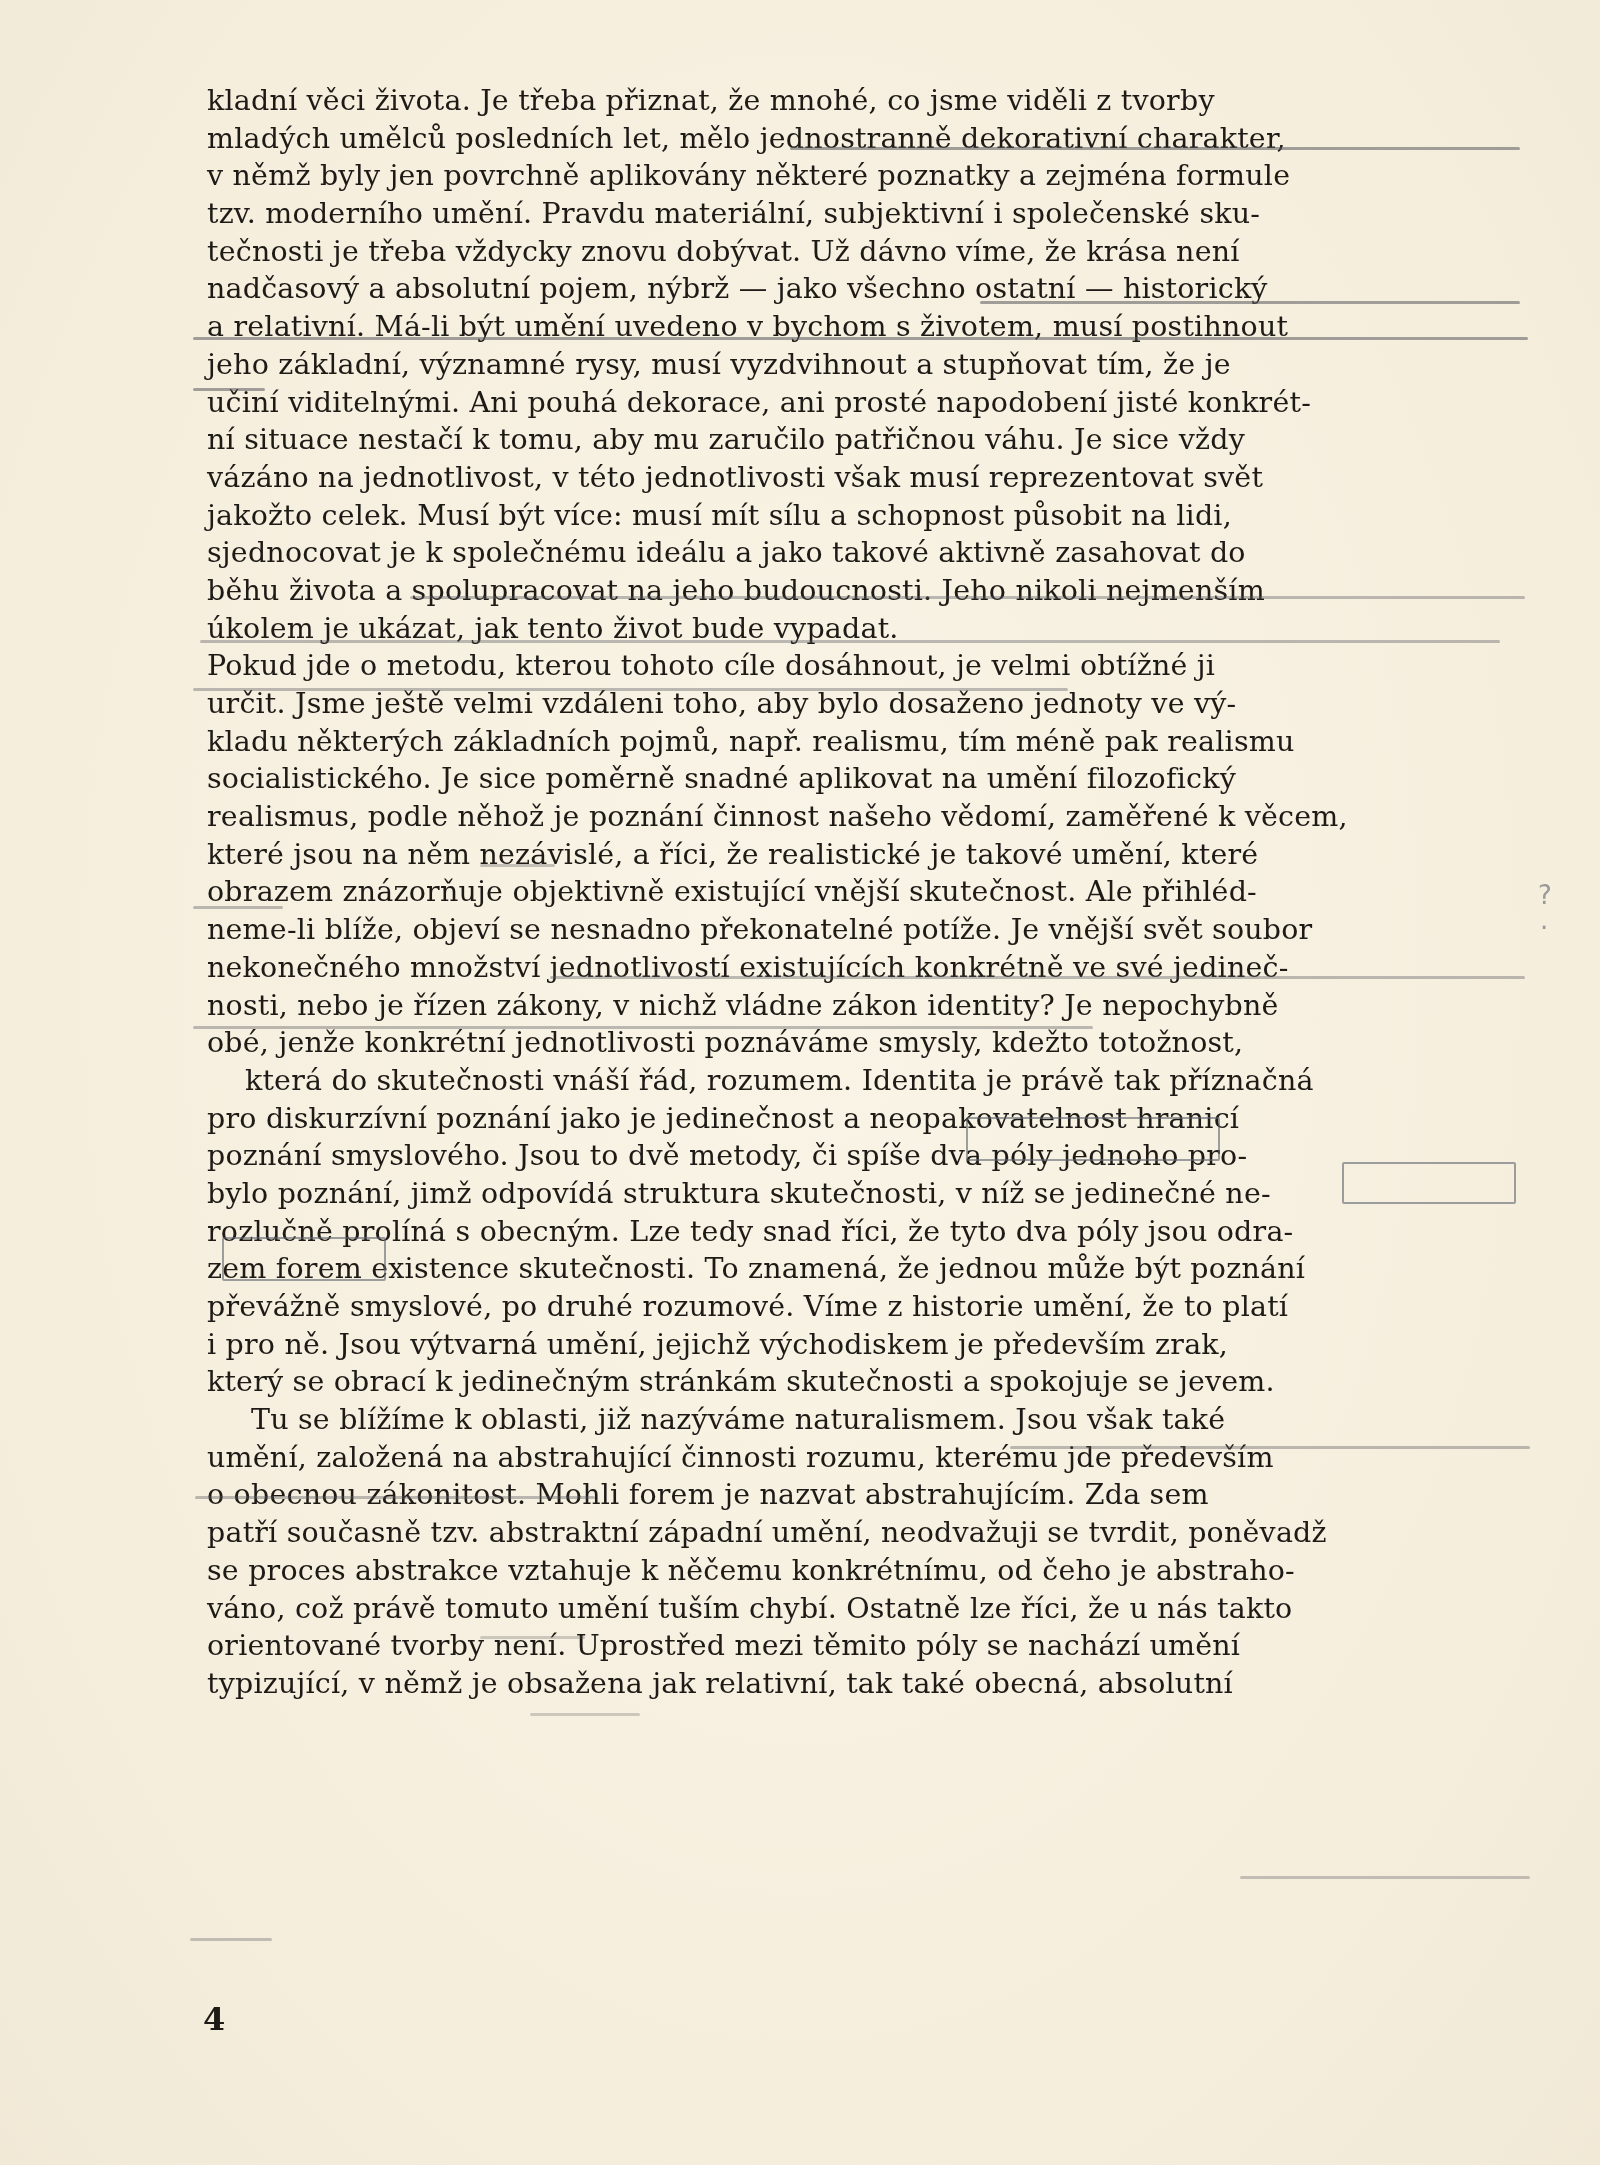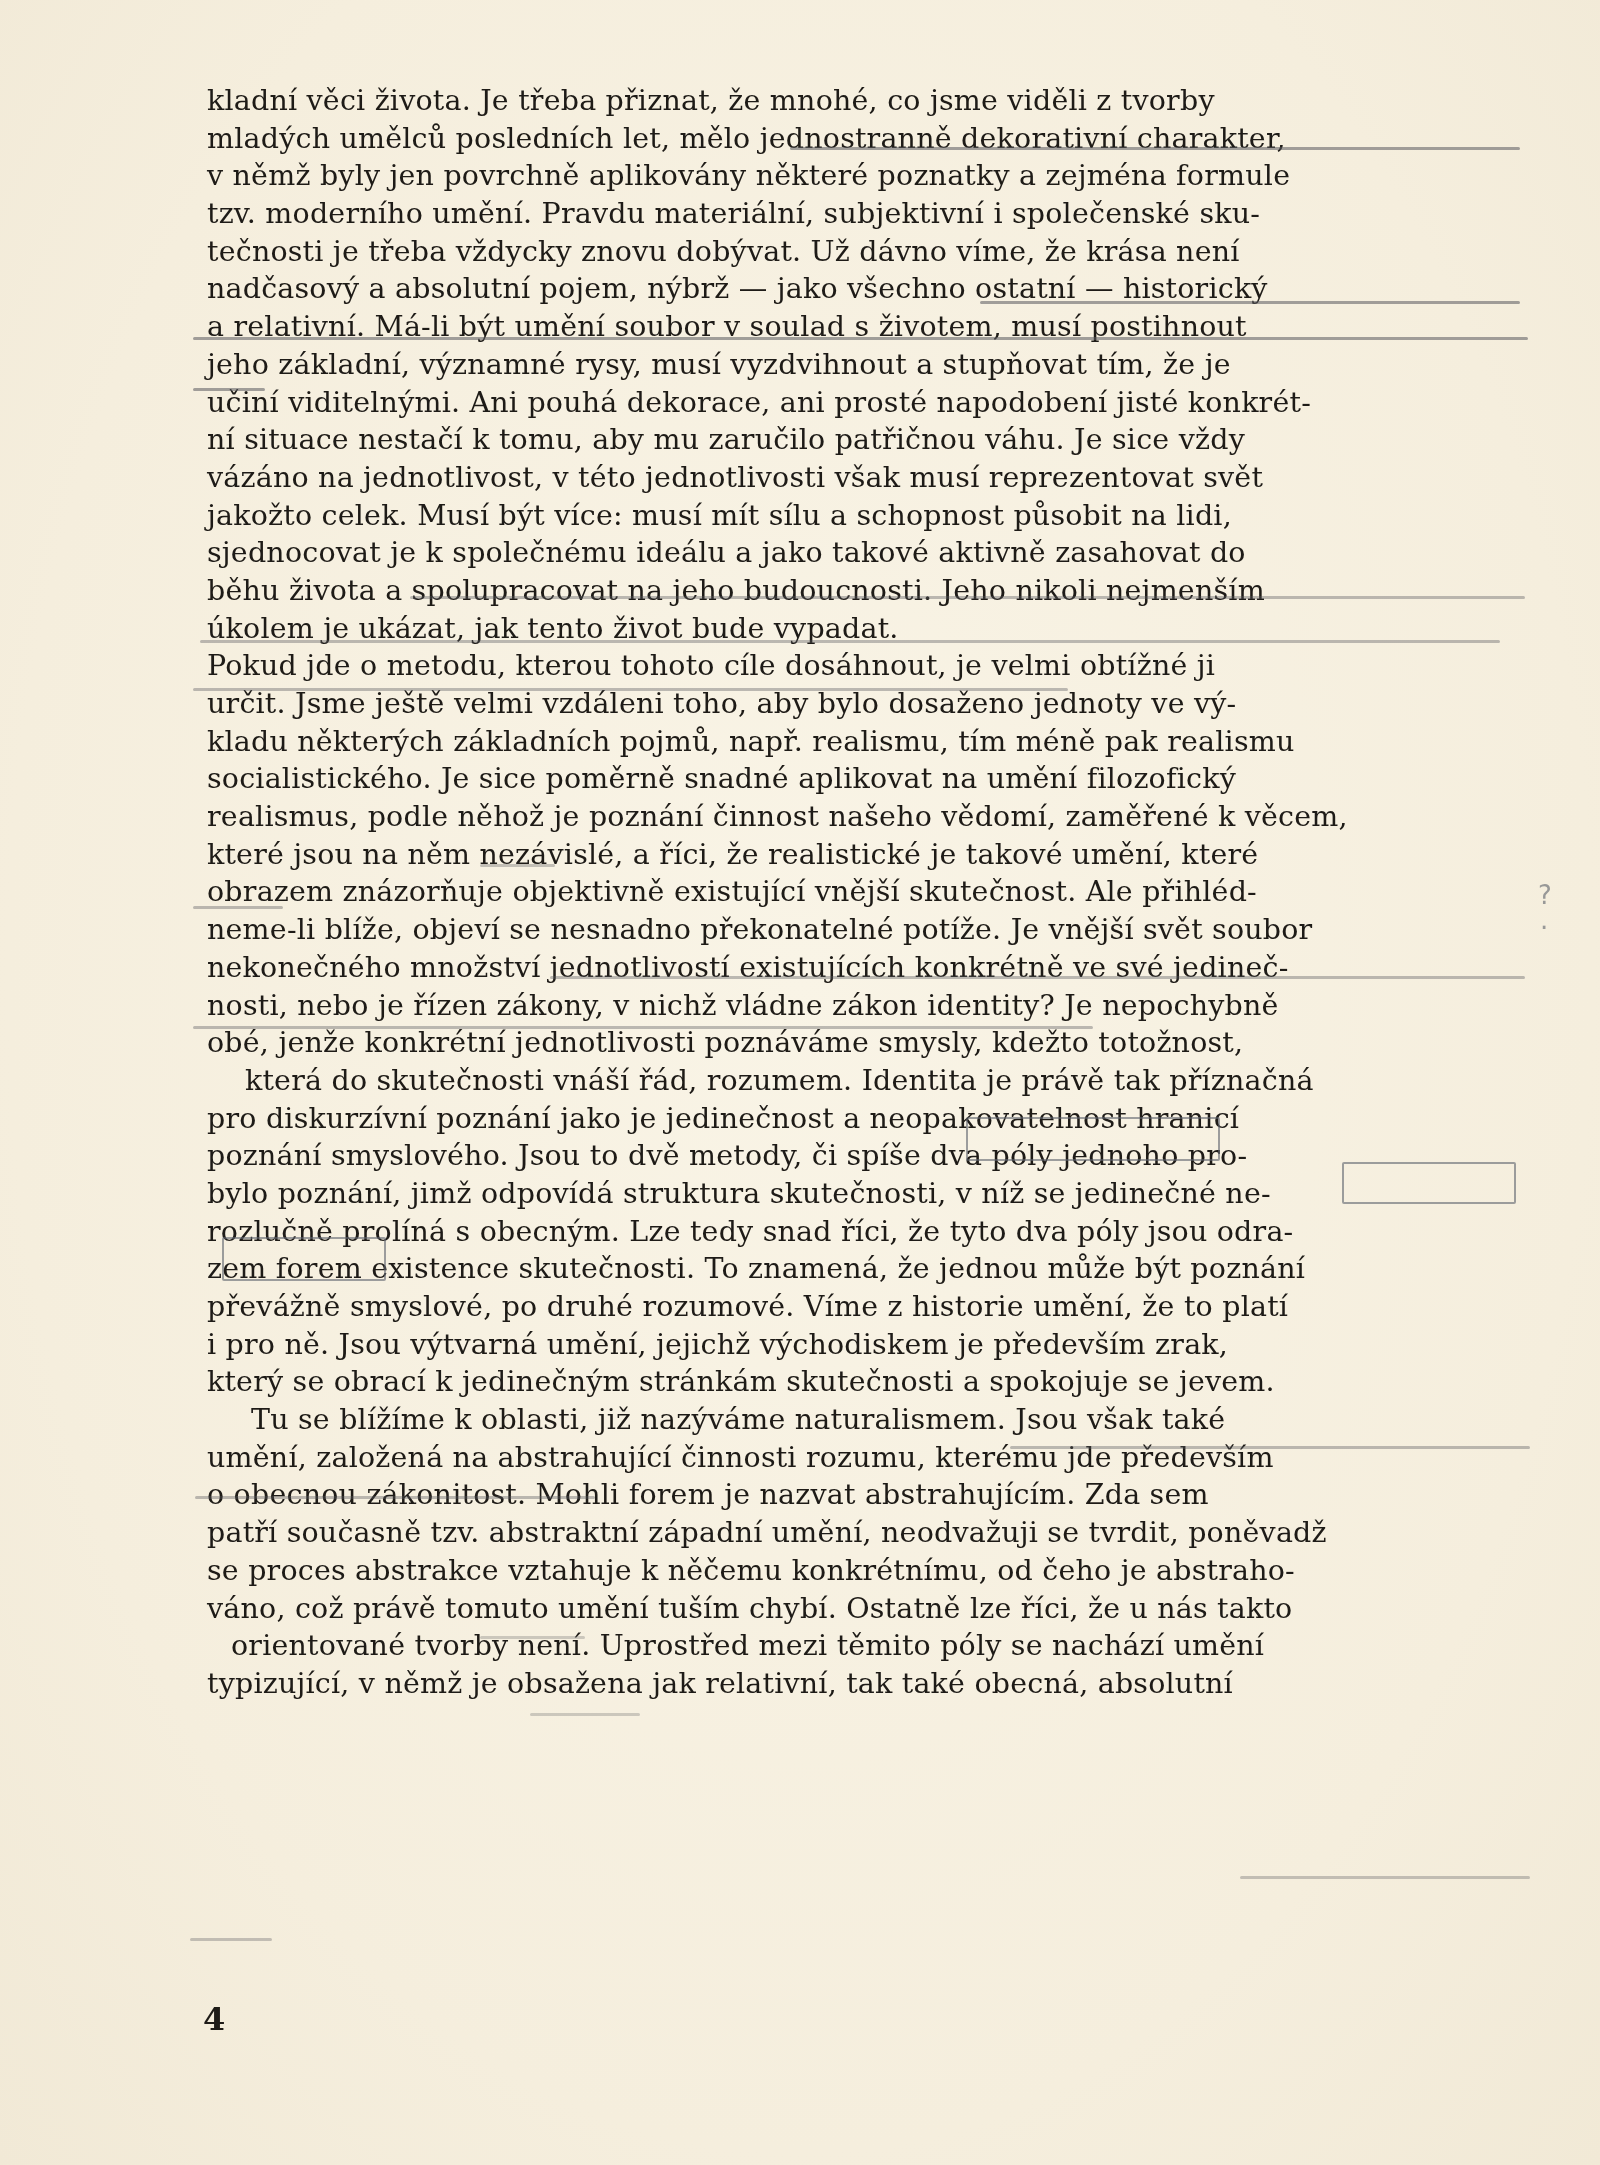--- a/index.html
+++ b/index.html
@@ -66,21 +66,21 @@
 
 <div class="page">
 
   <div class="text-block">
     <div class="line" style="word-spacing: 0px; text-align: left; text-align-last: left;"><span style="white-space: nowrap;">kladní věci života. Je třeba přiznat, že mnohé, co jsme viděli z tvorby</span></div>
     <div class="line" style="word-spacing: 0px; text-align: left; text-align-last: left;"><span style="white-space: nowrap;">mladých umělců posledních let, mělo jednostranně dekorativní charakter,</span></div>
     <div class="line" style="word-spacing: 0px; text-align: left; text-align-last: left;"><span style="white-space: nowrap;">v němž byly jen povrchně aplikovány některé poznatky a zejména formule</span></div>
     <div class="line" style="word-spacing: 0px; text-align: left; text-align-last: left;"><span style="white-space: nowrap;">tzv. moderního umění. Pravdu materiální, subjektivní i společenské sku-</span></div>
     <div class="line" style="word-spacing: 0px; text-align: left; text-align-last: left;"><span style="white-space: nowrap;">tečnosti je třeba vždycky znovu dobývat. Už dávno víme, že krása není</span></div>
     <div class="line" style="word-spacing: 0px; text-align: left; text-align-last: left;"><span style="white-space: nowrap;">nadčasový a absolutní pojem, nýbrž — jako všechno ostatní — historický</span></div>
-    <div class="line" style="word-spacing: 0px; text-align: left; text-align-last: left;"><span style="white-space: nowrap;">a relativní. Má-li být umění soubor v soulad s životem, musí postihnout</span></div>
+    <div class="line" style="word-spacing: 0px; text-align: left; text-align-last: left;"><span style="white-space: nowrap;">a relativní. Má-li být umění uvedeno v bychom s životem, musí postihnout</span></div>
     <div class="line" style="word-spacing: 0px; text-align: left; text-align-last: left;"><span style="white-space: nowrap;">jeho základní, významné rysy, musí vyzdvihnout a stupňovat tím, že je</span></div>
     <div class="line" style="word-spacing: 0px; text-align: left; text-align-last: left;"><span style="white-space: nowrap;">učiní viditelnými. Ani pouhá dekorace, ani prosté napodobení jisté konkrét-</span></div>
     <div class="line" style="word-spacing: 0px; text-align: left; text-align-last: left;"><span style="white-space: nowrap;">ní situace nestačí k tomu, aby mu zaručilo patřičnou váhu. Je sice vždy</span></div>
     <div class="line" style="word-spacing: 0px; text-align: center; text-align-last: left;"><span style="white-space: nowrap;">vázáno na jednotlivost, v této jednotlivosti však musí reprezentovat svět</span></div>
     <div class="line" style="word-spacing: 0px; text-align: left; text-align-last: left;"><span style="white-space: nowrap;">jakožto celek. Musí být více: musí mít sílu a schopnost působit na lidi,</span></div>
     <div class="line" style="word-spacing: 0px; text-align: left; text-align-last: left;"><span style="white-space: nowrap;">sjednocovat je k společnému ideálu a jako takové aktivně zasahovat do</span></div>
     <div class="line" style="word-spacing: 0px; text-align: left; text-align-last: left;"><span style="white-space: nowrap;">běhu života a spolupracovat na jeho budoucnosti. Jeho nikoli nejmenším</span></div>
     <div class="line last">úkolem je ukázat, jak tento život bude vypadat.</div>
     <div class="line" style="word-spacing: 0px; text-align: left; text-align-last: left;"><span style="white-space: nowrap;">Pokud jde o metodu, kterou tohoto cíle dosáhnout, je velmi obtížné ji</span></div>
     <div class="line" style="word-spacing: 0px; text-align: left; text-align-last: left;"><span style="white-space: nowrap;">určit. Jsme ještě velmi vzdáleni toho, aby bylo dosaženo jednoty ve vý-</span></div>
@@ -101,21 +101,21 @@
     <div class="line" style="word-spacing: 0px; text-align: left; text-align-last: left;"><span style="white-space: nowrap;">zem forem existence skutečnosti. To znamená, že jednou může být poznání</span></div>
     <div class="line" style="word-spacing: 0px; text-align: left; text-align-last: left;"><span style="white-space: nowrap;">převážně smyslové, po druhé rozumové. Víme z historie umění, že to platí</span></div>
     <div class="line" style="word-spacing: 0px; text-align: left; text-align-last: left;"><span style="white-space: nowrap;">i pro ně. Jsou výtvarná umění, jejichž východiskem je především zrak,</span></div>
     <div class="line" style="word-spacing: 0px; text-align: left; text-align-last: left;"><span style="white-space: nowrap;">který se obrací k jedinečným stránkám skutečnosti a spokojuje se jevem.</span></div>
     <div class="line" style="word-spacing: 0px; text-align: left; text-align-last: left;"><span style="white-space: nowrap; margin-left: 44px;">Tu se blížíme k oblasti, již nazýváme naturalismem. Jsou však také</span></div>
     <div class="line" style="word-spacing: 0px; text-align: left; text-align-last: left;"><span style="white-space: nowrap;">umění, založená na abstrahující činnosti rozumu, kterému jde především</span></div>
     <div class="line" style="word-spacing: 0px; text-align: left; text-align-last: left;"><span style="white-space: nowrap;">o obecnou zákonitost. Mohli forem je nazvat abstrahujícím. Zda sem</span></div>
     <div class="line" style="word-spacing: 0px; text-align: left; text-align-last: left;"><span style="white-space: nowrap;">patří současně tzv. abstraktní západní umění, neodvažuji se tvrdit, poněvadž</span></div>
     <div class="line" style="word-spacing: 0px; text-align: left; text-align-last: left;"><span style="white-space: nowrap;">se proces abstrakce vztahuje k něčemu konkrétnímu, od čeho je abstraho-</span></div>
     <div class="line" style="word-spacing: 0px; text-align: left; text-align-last: left;"><span style="white-space: nowrap;">váno, což právě tomuto umění tuším chybí. Ostatně lze říci, že u nás takto</span></div>
-    <div class="line" style="word-spacing: 0px; text-align: left; text-align-last: left; margin-left: 24px;"><span style="white-space: nowrap;">orientované tvorby není. Uprostřed mezi těmito póly se nachází umění</span></div>
+    <div class="line" style="word-spacing: 0px; text-align: left; text-align-last: left;"><span style="white-space: nowrap;">orientované tvorby není. Uprostřed mezi těmito póly se nachází umění</span></div>
     <div class="line" style="word-spacing: 0px; text-align: left; text-align-last: left;"><span style="white-space: nowrap;">typizující, v němž je obsažena jak relativní, tak také obecná, absolutní</span></div>
   </div>
 
   <div class="pencil" style="left:790px; top:147px; width:730px;"></div>
   <div class="pencil" style="left:980px; top:301px; width:540px;"></div>
   <div class="pencil" style="left:193px; top:337px; width:1335px;"></div>
   <div class="pencil" style="left:193px; top:388px; width:72px;"></div>
   <div class="pencil" style="left:410px; top:596px; width:1115px; opacity:0.7;"></div>
   <div class="pencil" style="left:200px; top:640px; width:1300px; opacity:0.7;"></div>
   <div class="pencil" style="left:193px; top:688px; width:875px; opacity:0.7;"></div>

